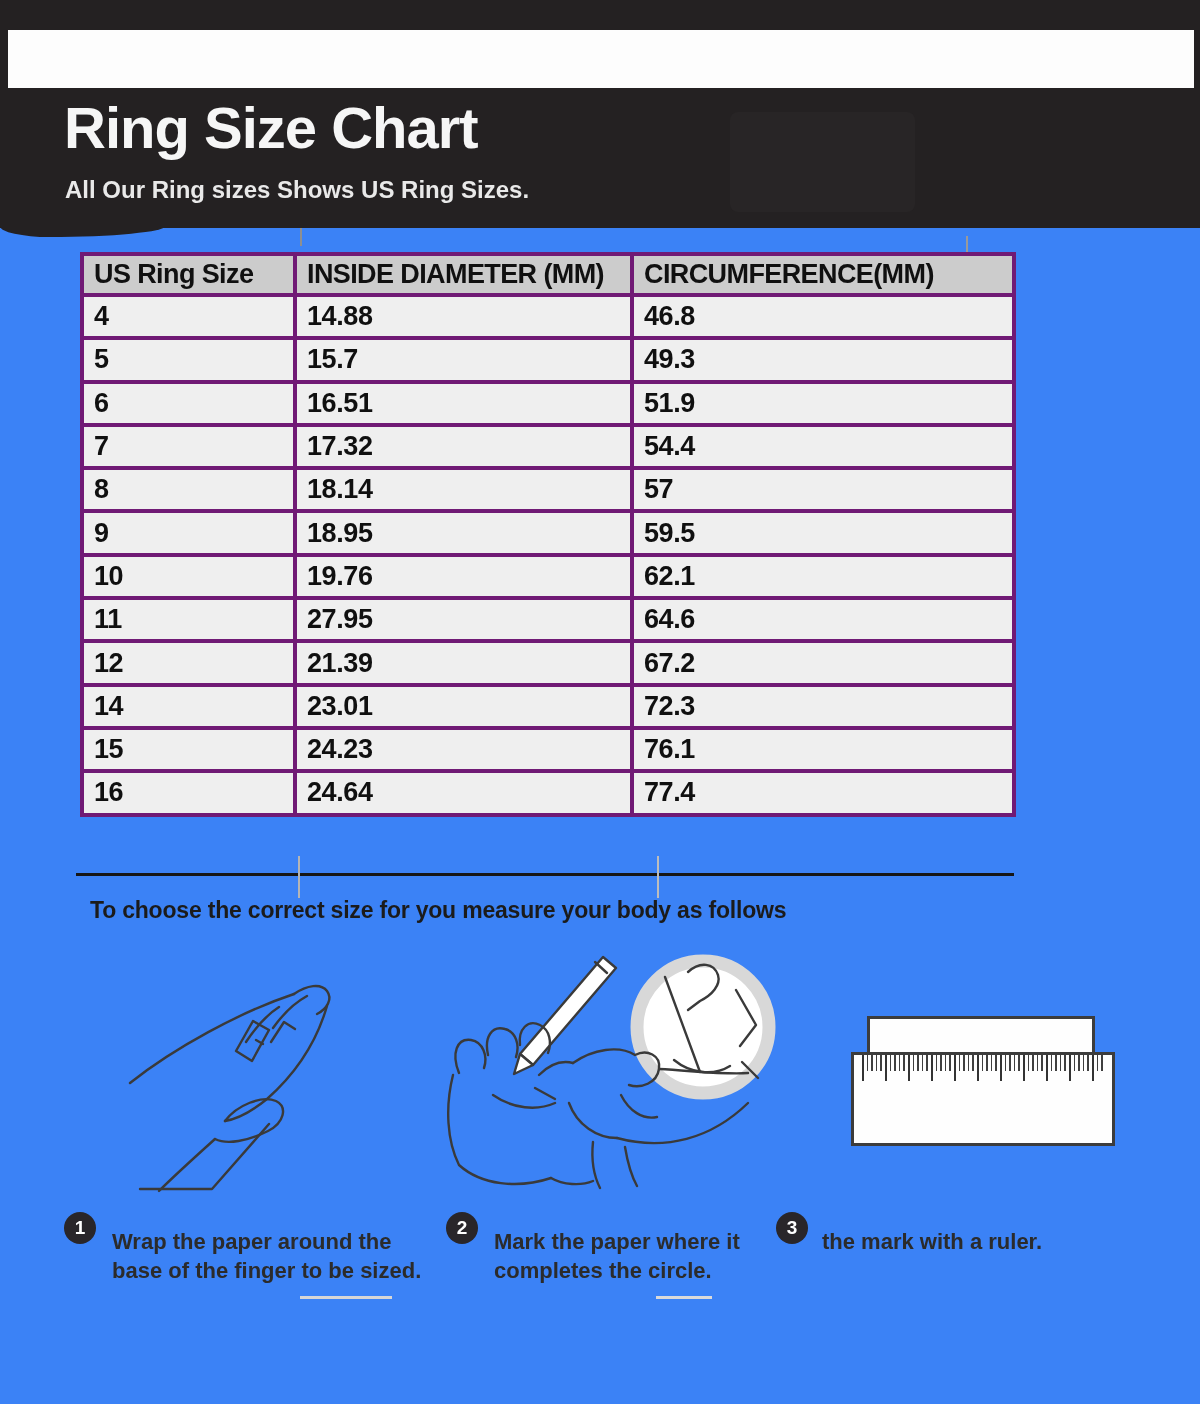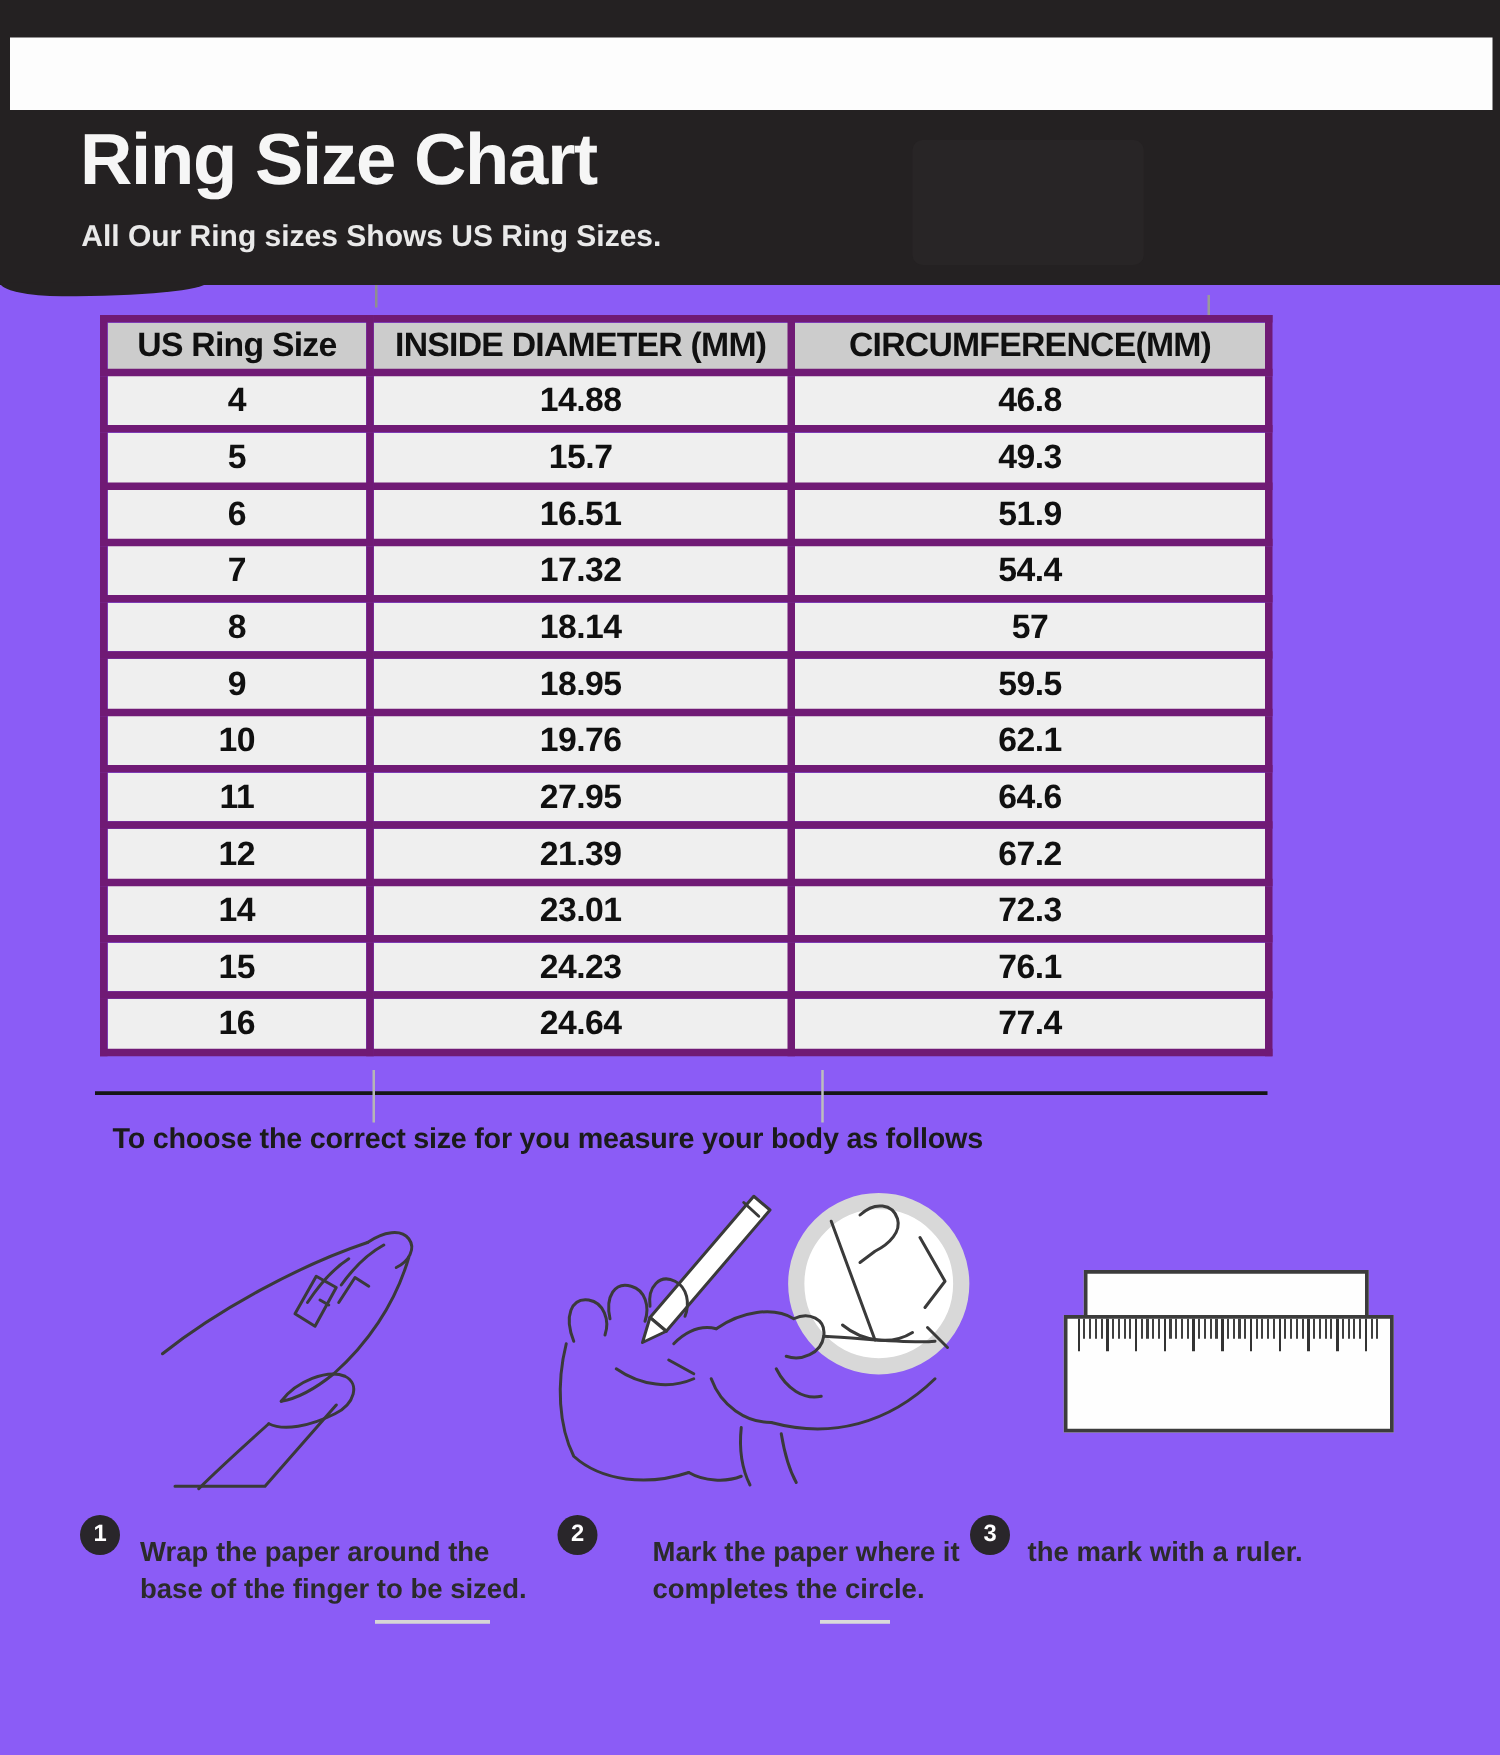--- a/index.html
+++ b/index.html
@@ -1,33 +1,33 @@
 <!DOCTYPE html>
 <html><head>
 <meta charset="utf-8">
 <style>
   html,body{margin:0;padding:0;background:#ffffff;}
-  .page{position:relative;width:1200px;height:1404px;background:#8b5cf6;overflow:hidden;
+  .page{position:relative;width:1200px;height:1404px;background:#3b82f6;overflow:hidden;
         font-family:"Liberation Sans",sans-serif;color:#111;}
 
   
   .band{position:absolute;left:0;top:0;width:1200px;height:228px;background:#242122;}
   .band-sheen{position:absolute;left:730px;top:112px;width:185px;height:100px;background:#282526;border-radius:8px;}
   .white-strip{position:absolute;left:8px;top:30px;width:1186px;height:58px;background:#fdfdfd;}
   .band-wedge{position:absolute;left:0;top:226px;width:165px;height:11px;background:#242122;
               border-radius:0 0 70% 30% / 0 0 100% 100%;}
   .page-title{position:absolute;left:64px;top:98px;margin:0;font-size:58px;line-height:60px;
               font-weight:bold;color:#f6f6f6;letter-spacing:-1px;}
   .page-subtitle{position:absolute;left:65px;top:176px;font-size:24px;font-weight:bold;color:#e9e9e9;}
 
   
   .size-table{position:absolute;left:80px;top:252px;width:932px;border-collapse:collapse;
               table-layout:fixed;border:3px solid #101010;}
-  .size-table th,.size-table td{border:6px solid #701a75;padding:0 10px;font-weight:bold;
-              color:#101010;text-align:center;vertical-align:middle;overflow:hidden;white-space:nowrap;}
+  .size-table th,.size-table td{border:4px solid #701a75;padding:0 10px;font-weight:bold;
+              color:#101010;text-align:left;vertical-align:middle;overflow:hidden;white-space:nowrap;}
   .size-table th{background:#cccccc;height:37px;font-size:27px;letter-spacing:-0.6px;}
   .size-table td{background:#efefef;height:39.3px;font-size:27px;letter-spacing:-0.4px;}
   .col-size{width:213px;} .col-diam{width:337px;} .col-circ{width:382px;}
 
   
   .detached-line{position:absolute;left:76px;top:873px;width:938px;height:3px;background:#161616;}
   .tick{position:absolute;width:2px;}
   .dash{position:absolute;height:3px;}
 
   .measure-heading{position:absolute;left:90px;top:897px;font-size:23px;font-weight:bold;
@@ -44,21 +44,21 @@
                background:repeating-linear-gradient(to right,#3f3f3f 0 1.6px,transparent 1.6px 4.6px);}
   .ticks-major{position:absolute;left:8px;right:8px;top:0;height:26px;
                background:repeating-linear-gradient(to right,#333333 0 2px,transparent 2px 23px);}
 
   
   .step-num{position:absolute;width:32px;height:32px;border-radius:50%;background:#29262a;
             color:#ffffff;font-size:19px;font-weight:bold;text-align:center;line-height:32px;}
   .step-text{position:absolute;font-size:22px;font-weight:bold;color:#2b2b2b;line-height:29px;margin-top:16px;}
   .step-text span{display:block;}
   #step1-num{left:64px;top:1212px;}  #step1-text{left:112px;top:1211px;}
-  #step2-num{left:446px;top:1212px;} #step2-text{left:522px;top:1211px;}
+  #step2-num{left:446px;top:1212px;} #step2-text{left:494px;top:1211px;}
   #step3-num{left:776px;top:1212px;} #step3-text{left:822px;top:1211px;}
 </style>
 </head>
 <body>
 
 <div class="page">
 
   <div class="band">
     <div class="band-sheen"></div>
     <div class="white-strip"></div>

